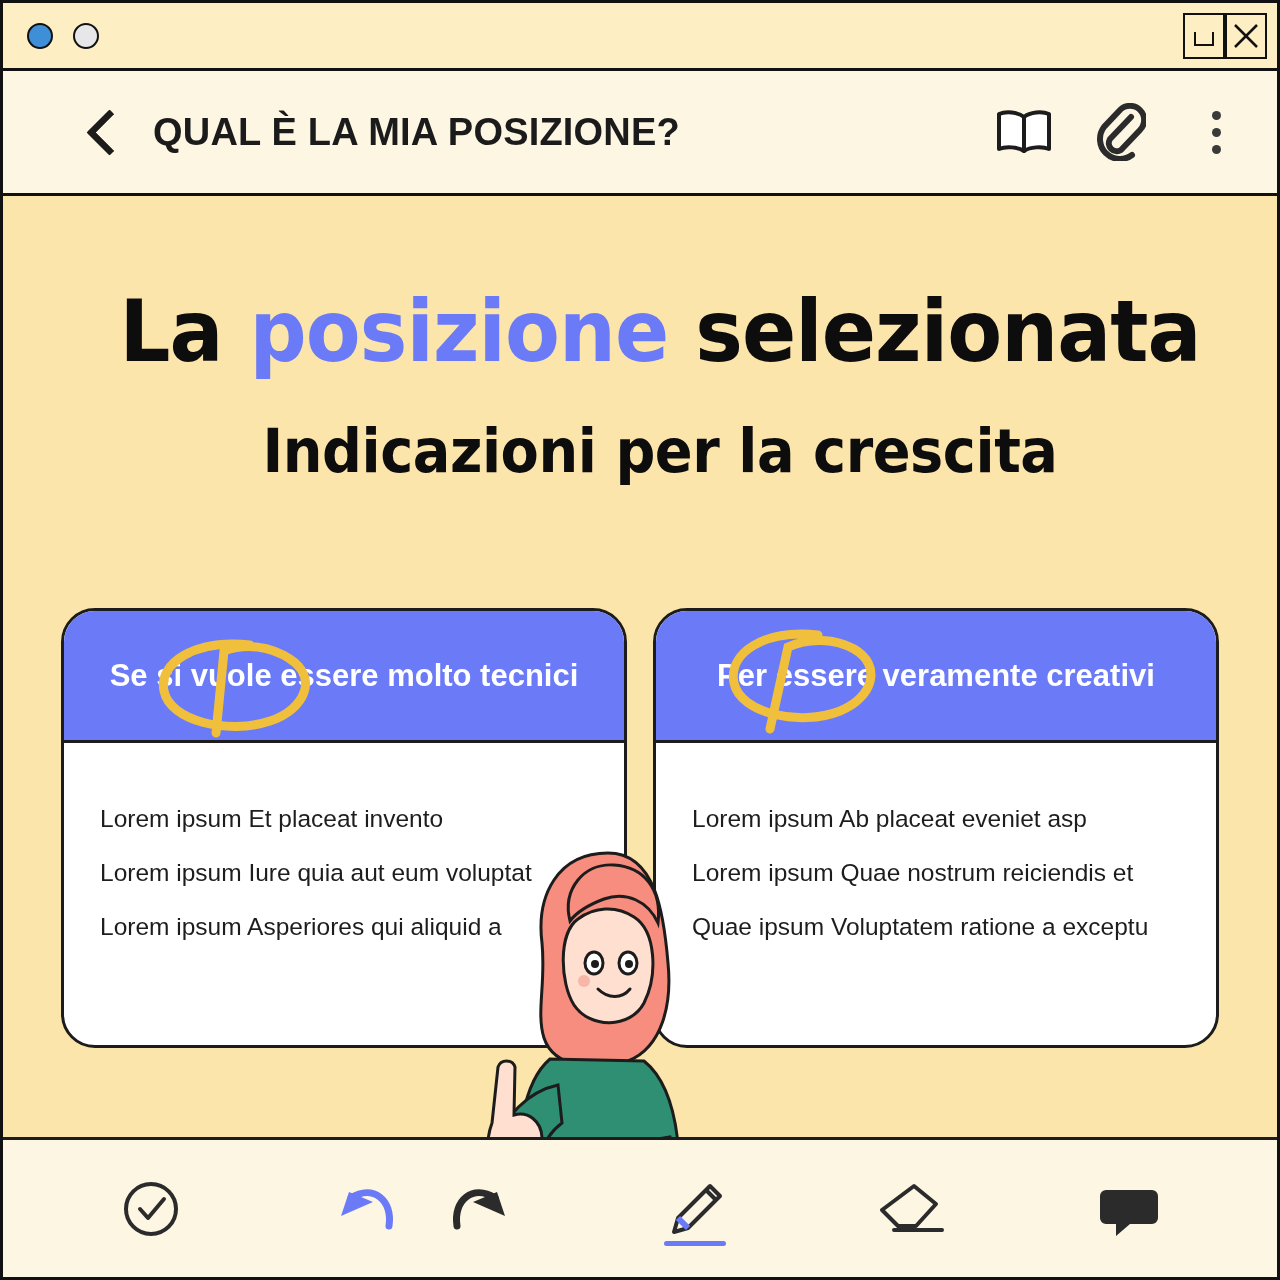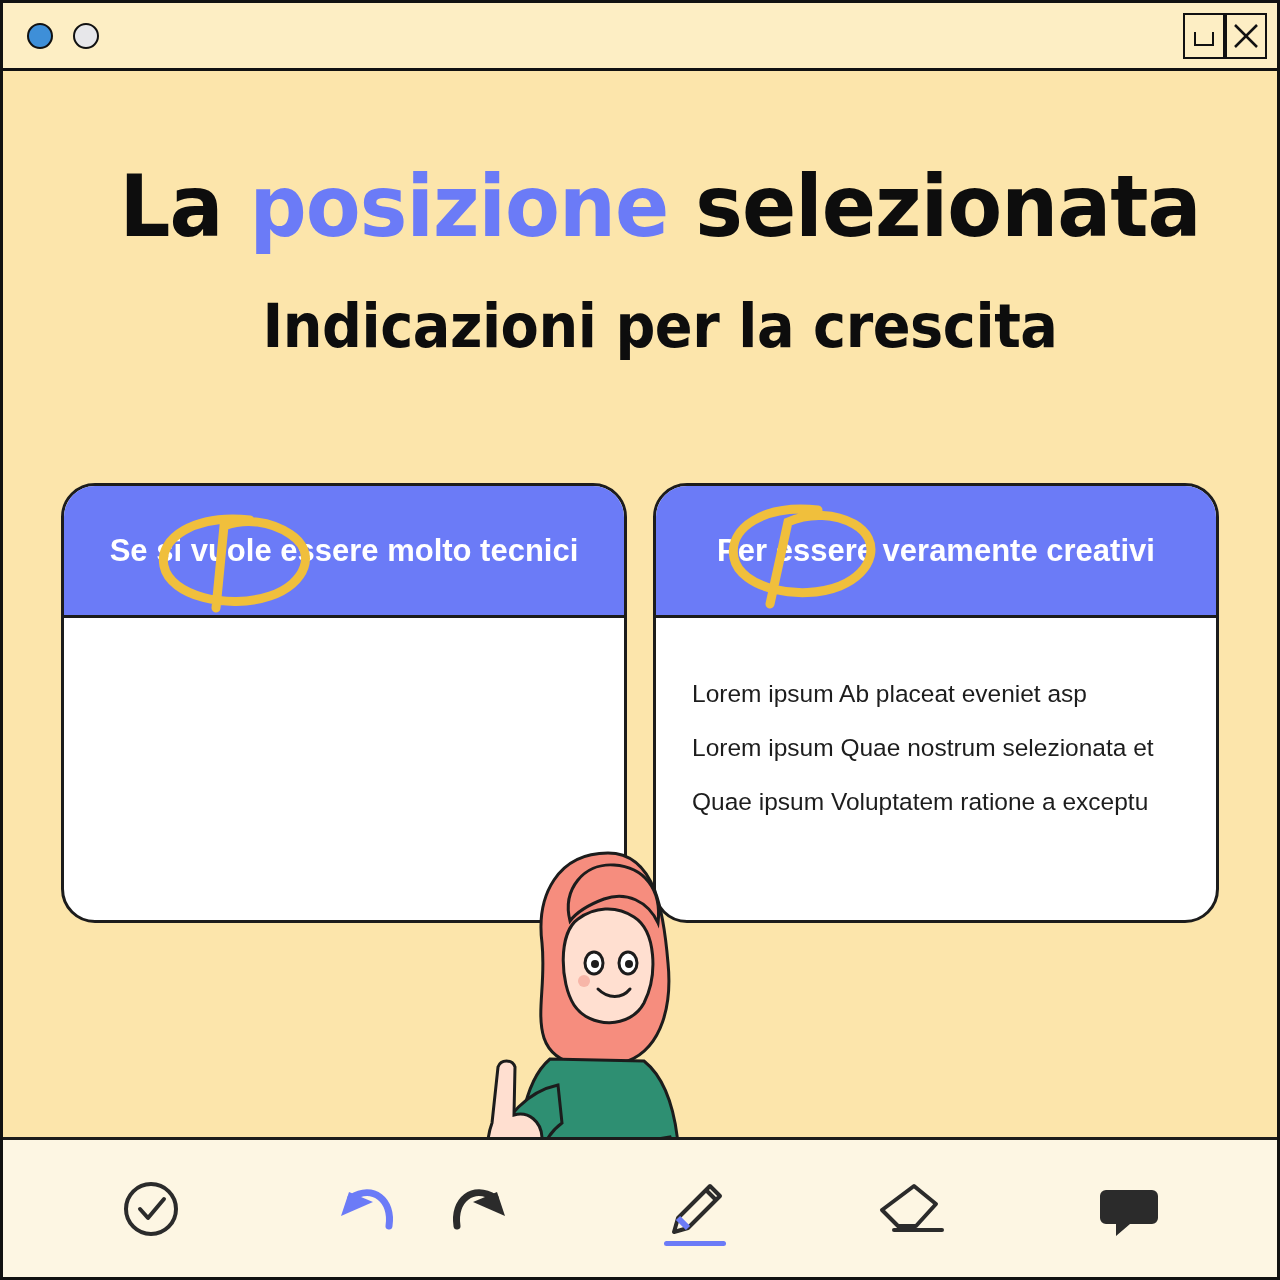--- a/index.html
+++ b/index.html
@@ -267,50 +267,80 @@
       </div>
       <div class="win-btn">
         <svg width="30" height="30" viewBox="0 0 30 30">
           <line x1="4" y1="4" x2="26" y2="26" stroke="#111" stroke-width="2.5"></line>
           <line x1="26" y1="4" x2="4" y2="26" stroke="#111" stroke-width="2.5"></line>
         </svg>
       </div>
     </div>
   </div>
 
+  <div class="appbar">
+    <div class="back-icon"></div>
+    <div class="appbar-title">QUAL È LA MIA POSIZIONE?</div>
+    <div class="appbar-actions">
+      <div class="icon-btn">
+        <svg width="60" height="46" viewBox="0 0 60 46">
+          <path d="M30 8 C24 3, 12 2, 5 5 L5 40 C12 37, 24 38, 30 42 Z" fill="#fff" stroke="#1c1c1c" stroke-width="4" stroke-linejoin="round"></path>
+          <path d="M30 8 C36 3, 48 2, 55 5 L55 40 C48 37, 36 38, 30 42 Z" fill="#fff" stroke="#1c1c1c" stroke-width="4" stroke-linejoin="round"></path>
+          <line x1="30" y1="8" x2="30" y2="42" stroke="#1c1c1c" stroke-width="4"></line>
+        </svg>
+      </div>
+      <div class="icon-btn">
+        <svg width="52" height="58" viewBox="0 0 52 58">
+          <path d="M37 14 L16 36 a8 8 0 0 0 11 11 L46 27 a14 14 0 0 0 -20 -20 L10 24 a20 20 0 0 0 28 28" fill="none" stroke="#2b2b2b" stroke-width="6" stroke-linecap="round"></path>
+        </svg>
+      </div>
+      <div class="icon-btn">
+        <div class="kebab">
+            <span></span>
+            <span></span>
+            <span></span>
+          </div>
+      </div>
+    </div>
+  </div>
 
   <div class="canvas">
 
     <div class="headline">
       <span>La </span><span class="hl-accent">posizione</span><span> selezionata</span>
     </div>
 
     <div class="subhead">Indicazioni per la crescita</div>
 
     <div class="cards">
 
       <div class="card">
         <div class="card-head">
           <svg class="scribble scribble-1" width="200" height="120" viewBox="0 0 200 120">
             <path d="M100 16 C45 10, 8 34, 14 62 C20 92, 78 106, 120 92 C156 80, 168 48, 140 30 C120 17, 96 14, 74 22 L66 104" fill="none" stroke="#f0bf3c" stroke-width="9" stroke-linecap="round"></path>
           </svg>
           <div class="card-head-text">Se si vuole essere molto tecnici</div>
+        </div>
+        <div class="card-body">
+          <div class="bullet">Lorem ipsum Et placeat invento</div>
+          <div class="bullet">Lorem ipsum Iure quia aut eum voluptat</div>
+          <div class="bullet">Lorem ipsum Asperiores qui aliquid a</div>
         </div>
       </div>
 
       <div class="card">
         <div class="card-head">
           <svg class="scribble scribble-2" width="200" height="120" viewBox="0 0 200 120">
             <path d="M104 14 C50 8, 14 32, 20 62 C26 92, 86 106, 126 90 C160 76, 168 44, 140 28 C122 18, 96 16, 74 26 L56 108" fill="none" stroke="#f0bf3c" stroke-width="9" stroke-linecap="round"></path>
           </svg>
           <div class="card-head-text">Per essere veramente creativi</div>
         </div>
         <div class="card-body">
           <div class="bullet">Lorem ipsum Ab placeat eveniet asp</div>
-          <div class="bullet">Lorem ipsum Quae nostrum selezionata et</div>
+          <div class="bullet">Lorem ipsum Quae nostrum reiciendis et</div>
           <div class="bullet">Quae ipsum Voluptatem ratione a exceptu</div>
         </div>
       </div>
     </div>
 
     <svg class="illustration" viewBox="0 0 300 400">
 
       <path d="M150 30 C100 30, 78 72, 84 120 C88 160, 78 190, 86 215 C96 245, 140 250, 170 238 C205 224, 214 180, 210 140 C206 92, 198 30, 150 30 Z" fill="#f68d7e" stroke="#1c1c1c" stroke-width="3"></path>
 
       <path d="M92 236 C66 258, 56 310, 60 400 L220 400 C226 320, 216 262, 186 238 Z" fill="#2e8f72" stroke="#1c1c1c" stroke-width="3"></path>

